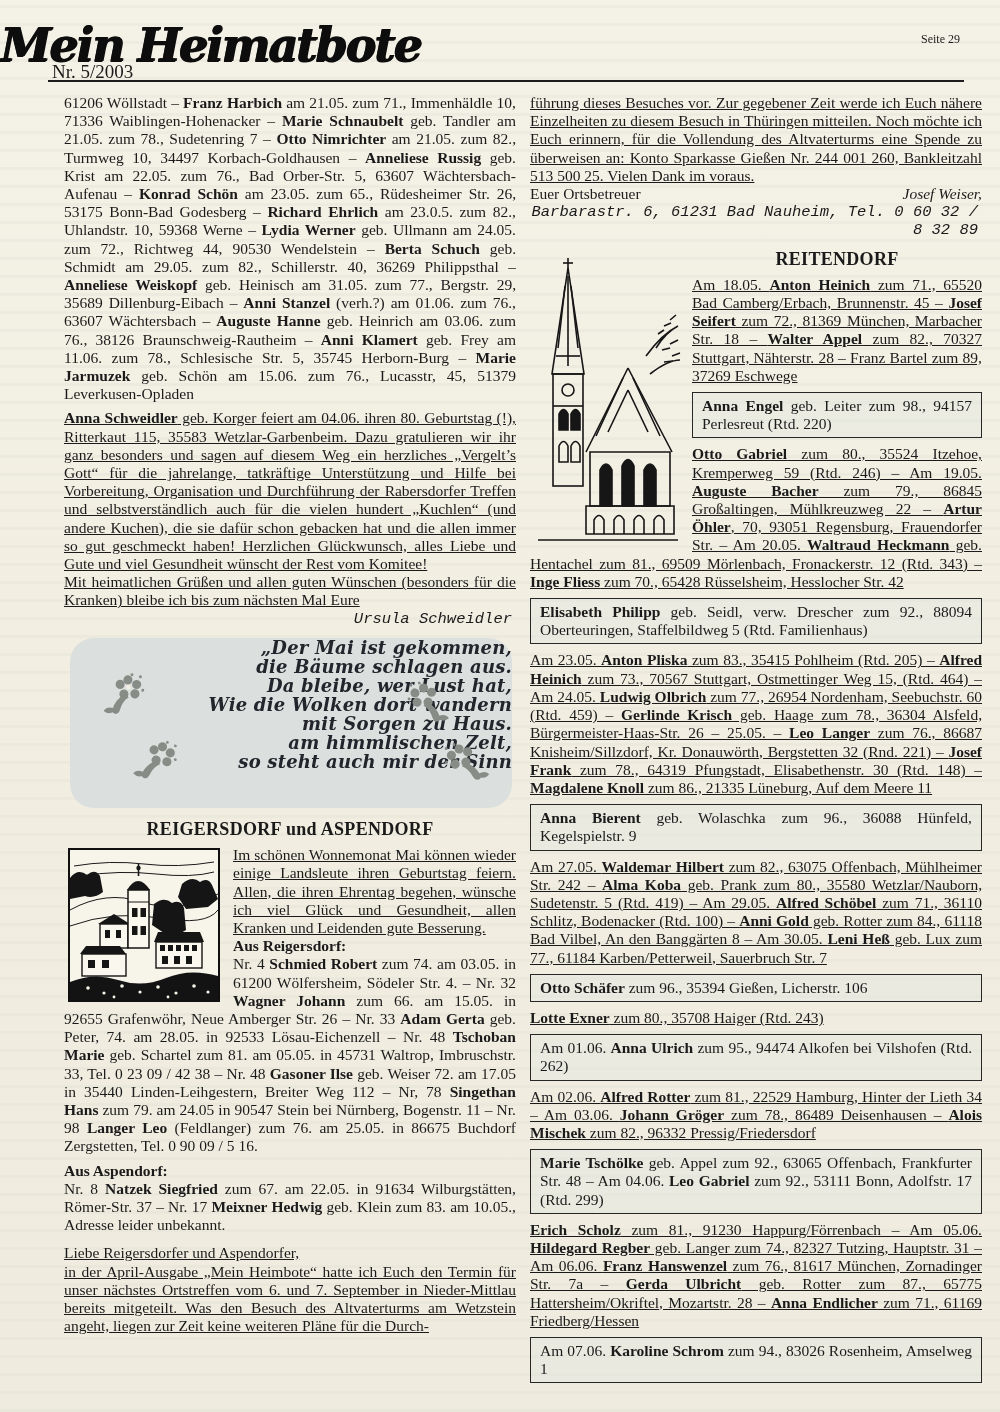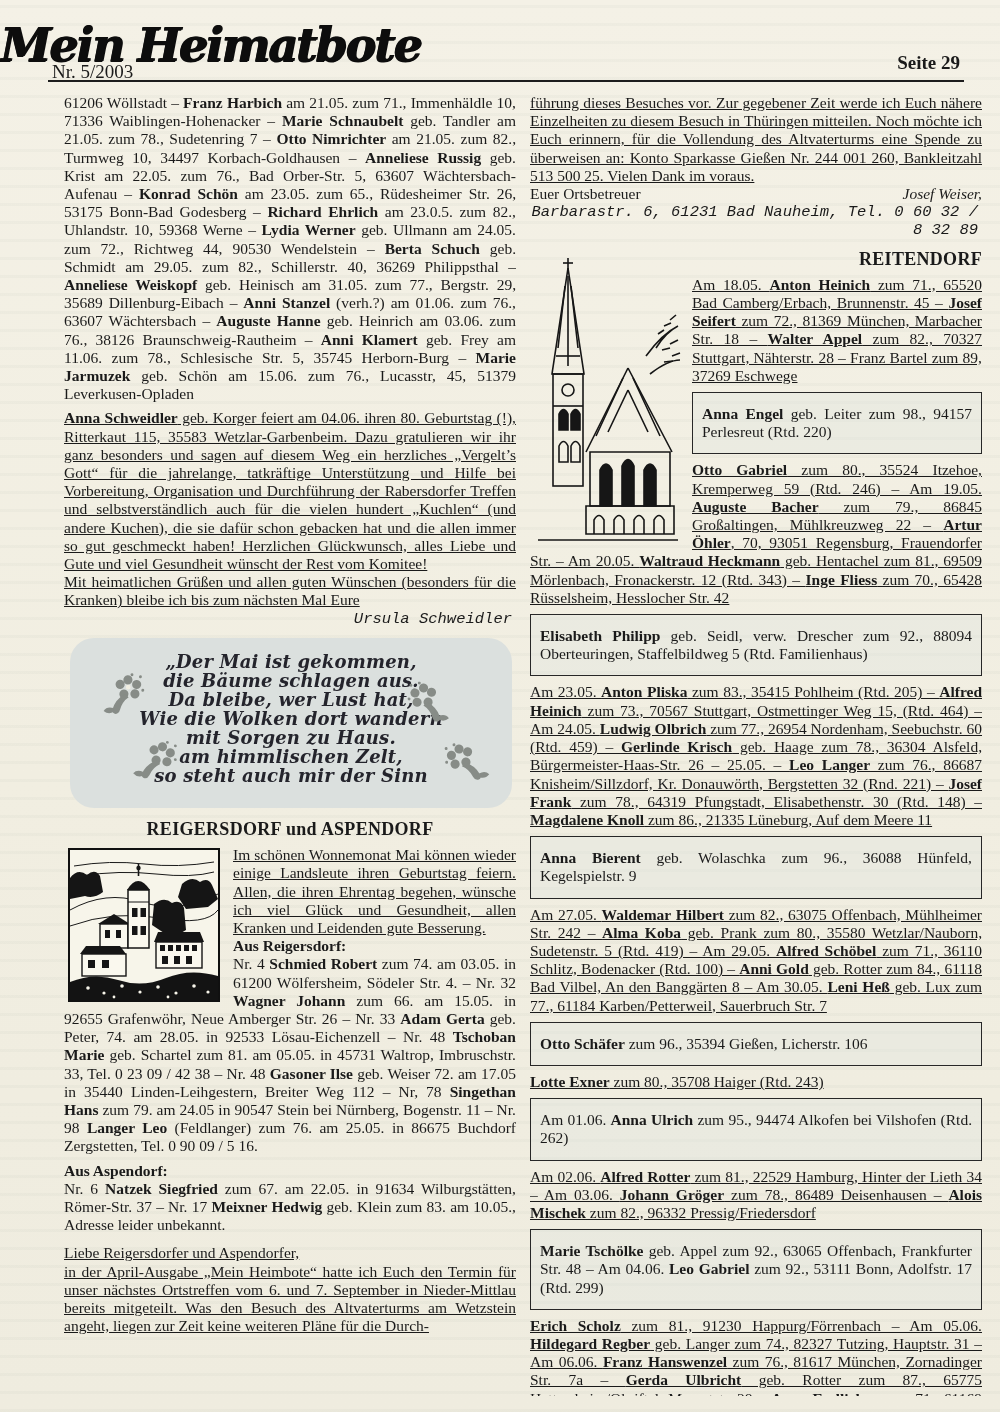--- a/index.html
+++ b/index.html
@@ -14,35 +14,35 @@
     content:""; position:absolute; inset:0; pointer-events:none;
     background:repeating-linear-gradient(0deg, rgba(110,130,118,0.045) 0 3px, transparent 3px 18px);
   }
   .masthead{
     position:absolute; top:18px; left:0; width:100%; 
     font-family:"DejaVu Serif", serif; font-weight:700; font-style:italic;
     font-size:46px; letter-spacing:-2px; color:#0d0d0d;
     text-shadow:1.4px 0 0 #0d0d0d, 0 .6px 0 #0d0d0d;
   }
   .issue{position:absolute; top:61px; left:52px; font-size:19px;}
-  .pageno{position:absolute; top:52px; right:40px; font-size:19px;font-weight:bold;}
+  .pageno{position:absolute; top:32px; right:40px; font-size:12px;}
   .rule{position:absolute; top:80px; left:48px; right:36px; border-top:2.4px solid #1d1d1d;}
   .columns{position:absolute; top:94px; left:64px; display:flex; gap:14px;}
   .col{width:452px; height:1302px; overflow:hidden; font-size:15.5px; line-height:18.2px; text-align:justify;}
   .blk{margin:0 0 6px;}
   .tight{margin:0;text-decoration:underline;}
   b{font-weight:bold;}
   .sig{ text-align:right; font-style:italic; margin:0 4px 4px 0;font-family:Liberation Mono, monospace;}
   .byline-row{display:flex; justify-content:space-between; margin:0;}
   .byline-row .it{font-style:italic;}
   
   .poem-box{
     position:relative; margin:10px 4px 12px 6px; height:170px;
     background:var(--poem_box_bg,#dbe0de); border-radius:24px;
-    text-align:center; padding-top:14px; box-sizing:border-box;
+    text-align:right; box-sizing:border-box;
   }
   .poem-line{
     font-family:"DejaVu Serif", serif; font-style:italic; font-weight:600;
     font-size:18px; line-height:19px; color:#24242c; letter-spacing:.2px;
   }
   .orn{position:absolute; width:48px; height:42px;}
   .orn.tl{left:30px; top:36px; transform:rotate(-6deg);}
   .orn.tr{right:60px; top:44px; transform:scaleX(-1) rotate(-4deg);}
   .orn.bl{left:62px; bottom:26px; transform:rotate(4deg);}
   .orn.br{right:22px; bottom:24px; transform:scaleX(-1) rotate(6deg);}
@@ -50,21 +50,21 @@
   .sec-head{font-weight:bold; font-size:18px; text-align:center; margin:4px 0 8px; letter-spacing:.3px;}
   .sub-head{font-weight:bold; margin:0;}
   
   .fig-village{
     float:left; width:148px; height:150px; border:2.5px solid #101010;
     margin:2px 13px 3px 4px; background:#f7f5ea;
   }
   .fig-spire{float:left; width:152px; height:290px; margin:12px 10px 0 0;}
   .boxed{
     border:1.6px solid #272727; background:rgba(223,229,223,0.38);
-    padding:12px 9px; margin:7px 0; overflow:hidden;
+    padding:4px 9px; margin:7px 0; overflow:hidden;
   }
   .clear{clear:both;}
   svg{display:block;}
 </style>
 </head>
 <body>
 
 <div class="page">
 
   <div class="masthead">Mein Heimatbote</div>
@@ -213,21 +213,21 @@
           </g>
         </svg>
       </div>
 
       <p class="tight">Im schönen Wonnemonat Mai können wieder einige Landsleute ihren Geburtstag feiern. Allen, die ihren Ehrentag begehen, wünsche ich viel Glück und Gesundheit, allen Kranken und Leidenden gute Besserung.</p>
       <div class="sub-head">Aus Reigersdorf:</div>
       <p class="blk"><span>Nr. 4 </span><b>Schmied Robert</b><span> zum 74. am 03.05. in 61200 Wölfersheim, Södeler Str. 4. – Nr. 32 </span><b>Wagner Johann</b><span> zum 66. am 15.05. in 92655 Grafenwöhr, Neue Amberger Str. 26 – Nr. 33 </span><b>Adam Gerta</b><span> geb. Peter, 74. am 28.05. in 92533 Lösau-Eichenzell – Nr. 48 </span><b>Tschoban Marie</b><span> geb. Schartel zum 81. am 05.05. in 45731 Waltrop, Imbruschstr. 33, Tel. 0 23 09 / 42 38 – Nr. 48 </span><b>Gasoner Ilse</b><span> geb. Weiser 72. am 17.05 in 35440 Linden-Leihgestern, Breiter Weg 112 – Nr, 78 </span><b>Singethan Hans</b><span> zum 79. am 24.05 in 90547 Stein bei Nürnberg, Bogenstr. 11 – Nr. 98 </span><b>Langer Leo</b><span> (Feldlanger) zum 76. am 25.05. in 86675 Buchdorf Zergstetten, Tel. 0 90 09 / 5 16.</span></p>
 
       <div class="clear"></div>
       <div class="sub-head">Aus Aspendorf:</div>
-      <p class="blk"><span>Nr. 6 </span><b>Natzek Siegfried</b><span> zum 67. am 22.05. in 91634 Wilburgstätten, Römer-Str. 37 – Nr. 17 </span><b>Meixner Hedwig</b><span> geb. Klein zum 83. am 10.05., Adresse leider unbekannt.</span></p>
+      <p class="blk"><span>Nr. 8 </span><b>Natzek Siegfried</b><span> zum 67. am 22.05. in 91634 Wilburgstätten, Römer-Str. 37 – Nr. 17 </span><b>Meixner Hedwig</b><span> geb. Klein zum 83. am 10.05., Adresse leider unbekannt.</span></p>
 
       <p class="tight" style="margin-top:10px;">Liebe Reigersdorfer und Aspendorfer,</p>
       <p class="tight">in der April-Ausgabe „Mein Heimbote“ hatte ich Euch den Termin für unser nächstes Ortstreffen vom 6. und 7. September in Nieder-Mittlau bereits mitgeteilt. Was den Besuch des Altvaterturms am Wetzstein angeht, liegen zur Zeit keine weiteren Pläne für die Durch-</p>
     </div>
 
     <div class="col">
       <p class="tight">führung dieses Besuches vor. Zur gegebener Zeit werde ich Euch nähere Einzelheiten zu diesem Besuch in Thüringen mitteilen. Noch möchte ich Euch erinnern, für die Vollendung des Altvaterturms eine Spende zu überweisen an: Konto Sparkasse Gießen Nr. 244 001 260, Bankleitzahl 513 500 25. Vielen Dank im voraus.</p>
       <div class="byline-row">
         <span>Euer Ortsbetreuer</span>
         <span class="it">Josef Weiser,</span>
@@ -261,21 +261,21 @@
             <path d="M56 250 L144 250 L144 278 L56 278 Z"></path>
             <path d="M64 278 v-14 q5 -9 10 0 v14 M84 278 v-14 q5 -9 10 0 v14 M104 278 v-14 q5 -9 10 0 v14 M124 278 v-14 q5 -9 10 0 v14"></path>
 
             <path d="M116 100 q16 -22 32 -30 M120 118 q18 -14 30 -14 M126 92 q10 -16 22 -22"></path>
             <path d="M128 78 l6 -4 M134 70 l7 -3 M140 64 l6 -5 M132 94 l8 -2 M140 88 l8 -4 M134 106 l9 -1 M142 100 l8 -3"></path>
             <line x1="8" y1="284" x2="148" y2="284"></line>
           </g>
         </svg>
       </div>
 
-      <div class="sec-head" style="margin-top:10px;text-align:right;">REITENDORF</div>
+      <div class="sec-head" style="margin-top:10px;">REITENDORF</div>
       <p class="tight"><span>Am 18.05. </span><b>Anton Heinich</b><span> zum 71., 65520 Bad Camberg/Erbach, Brunnenstr. 45 – </span><b>Josef Seifert</b><span> zum 72., 81369 München, Marbacher Str. 18 – </span><b>Walter Appel</b><span> zum 82., 70327 Stuttgart, Nähterstr. 28 – Franz Bartel zum 89, 37269 Eschwege</span></p>
 
       <div class="boxed"><b>Anna Engel</b><span> geb. Leiter zum 98., 94157 Perlesreut (Rtd. 220)</span></div>
 
       <p class="tight"><b>Otto Gabriel</b><span> zum 80., 35524 Itzehoe, Kremperweg 59 (Rtd. 246) – Am 19.05. </span><b>Auguste Bacher</b><span> zum 79., 86845 Großaltingen, Mühlkreuzweg 22 – </span><b>Artur Öhler</b><span>, 70, 93051 Regensburg, Frauendorfer Str. – Am 20.05. </span><b>Waltraud Heckmann</b><span> geb. Hentachel zum 81., 69509 Mörlenbach, Fronackerstr. 12 (Rtd. 343) – </span><b>Inge Fliess</b><span> zum 70., 65428 Rüsselsheim, Hesslocher Str. 42</span></p>
 
       <div class="boxed clear"><b>Elisabeth Philipp</b><span> geb. Seidl, verw. Drescher zum 92., 88094 Oberteuringen, Staffelbildweg 5 (Rtd. Familienhaus)</span></div>
 
       <p class="tight"><span>Am 23.05. </span><b>Anton Pliska</b><span> zum 83., 35415 Pohlheim (Rtd. 205) – </span><b>Alfred Heinich</b><span> zum 73., 70567 Stuttgart, Ostmettinger Weg 15, (Rtd. 464) – Am 24.05. </span><b>Ludwig Olbrich</b><span> zum 77., 26954 Nordenham, Seebuchstr. 60 (Rtd. 459) – </span><b>Gerlinde Krisch</b><span> geb. Haage zum 78., 36304 Alsfeld, Bürgermeister-Haas-Str. 26 – 25.05. – </span><b>Leo Langer</b><span> zum 76., 86687 Knisheim/Sillzdorf, Kr. Donauwörth, Bergstetten 32 (Rnd. 221) – </span><b>Josef Frank</b><span> zum 78., 64319 Pfungstadt, Elisabethenstr. 30 (Rtd. 148) – </span><b>Magdalene Knoll</b><span> zum 86., 21335 Lüneburg, Auf dem Meere 11</span></p>
 

